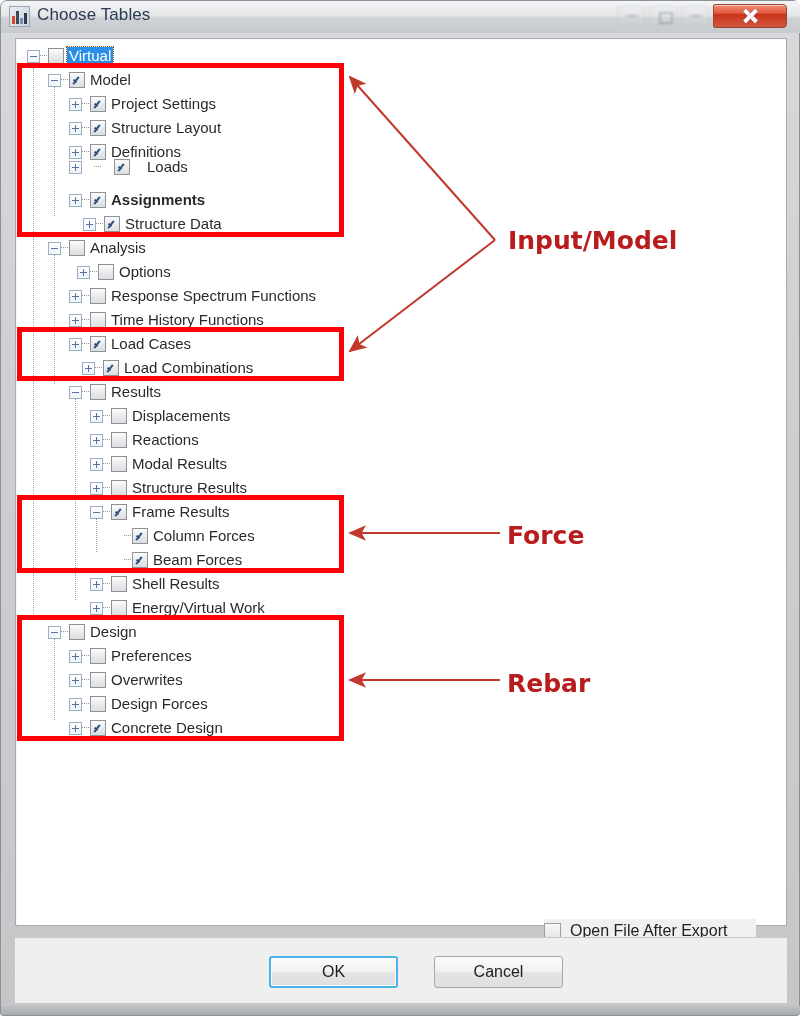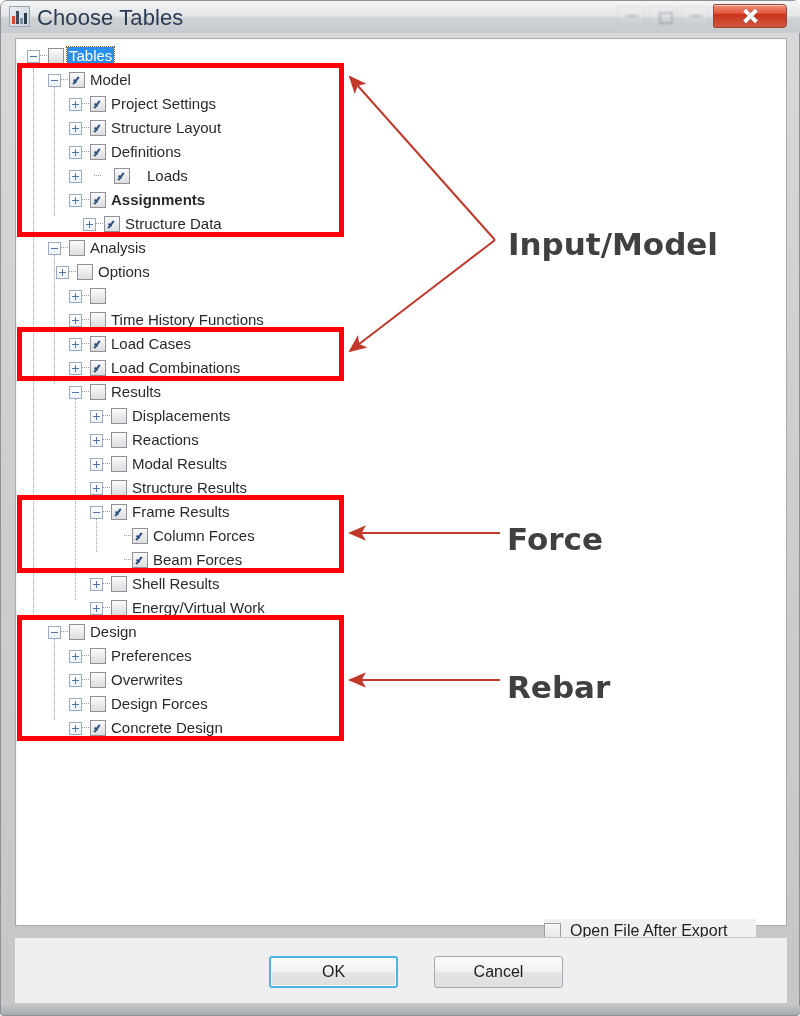--- a/index.html
+++ b/index.html
@@ -42,21 +42,21 @@
     overflow: hidden;
   }
   #title-icon .bar { position: absolute; bottom: 2px; }
   #title-icon .b1 { left: 2px;  width: 3px; height: 8px;  background: #d94a2a; }
   #title-icon .b2 { left: 6px;  width: 3px; height: 13px; background: #3c4a5a; }
   #title-icon .b3 { left: 10px; width: 3px; height: 6px;  background: #7b8fa6; }
   #title-icon .b4 { left: 14px; width: 3px; height: 11px; background: #2b3a4c; }
 
   #title-text {
     position: absolute; left: 36px; top: 4px;
-    font-size: 22px; color: #2b3a54;
+    font-size: 17px; color: #2b3a54;
     letter-spacing: 0.1px;
     white-space: nowrap;
     text-align: right;
   }
 
   
   .ghost-btn {
     position: absolute; top: 5px;
     width: 28px; height: 19px;
     opacity: 0.30;
@@ -209,22 +209,22 @@
     box-sizing: border-box;
     background: transparent;
     pointer-events: none;
   }
 
   
   .anno-label {
     position: absolute;
     font-family: "DejaVu Sans", sans-serif;
     font-weight: bold;
-    font-size: 31px;
-    color: #404040;
+    font-size: 25px;
+    color: #b91c1c;
     white-space: nowrap;
   }
 
   #anno-svg {
     position: absolute;
     left: 0; top: 0;
     width: 800px; height: 1016px;
     pointer-events: none;
   }
 
@@ -314,21 +314,21 @@
   </div>
 
   <div id="client">
 
     <div id="tree-panel">
 
     <div class="tree-row" style="left: 11px; top: 5px;">
           <span class="tw"></span>
           <span class="dash"></span>
           <span class="cb"></span>
-          <span class="tlabel sel">Tables</span>
+          <span class="tlabel sel">Virtual</span>
         </div>
         <div class="tree-row" style="left: 32px; top: 29px;">
           <span class="tw"></span>
           <span class="dash"></span>
           <span class="cb checked"></span>
           <span class="tlabel">Model</span>
         </div>
         <div class="tree-row" style="left: 53px; top: 53px;">
           <span class="tw plus"></span>
           <span class="dash"></span>
@@ -340,21 +340,21 @@
           <span class="dash"></span>
           <span class="cb checked"></span>
           <span class="tlabel">Structure Layout</span>
         </div>
         <div class="tree-row" style="left: 53px; top: 101px;">
           <span class="tw plus"></span>
           <span class="dash"></span>
           <span class="cb checked"></span>
           <span class="tlabel">Definitions</span>
         </div>
-        <div class="tree-row" style="left: 53px; top: 125px; gap: 12px;">
+        <div class="tree-row" style="left: 53px; top: 116px; gap: 12px;">
           <span class="tw plus"></span>
           <span class="dash"></span>
           <span class="cb checked"></span>
           <span class="tlabel">Loads</span>
         </div>
         <div class="tree-row" style="left: 53px; top: 149px; font-weight: bold;">
           <span class="tw plus"></span>
           <span class="dash"></span>
           <span class="cb checked"></span>
           <span class="tlabel">Assignments</span>
@@ -364,44 +364,45 @@
           <span class="dash"></span>
           <span class="cb checked"></span>
           <span class="tlabel">Structure Data</span>
         </div>
         <div class="tree-row" style="left: 32px; top: 197px;">
           <span class="tw"></span>
           <span class="dash"></span>
           <span class="cb"></span>
           <span class="tlabel">Analysis</span>
         </div>
-        <div class="tree-row" style="left: 40px; top: 221px;">
+        <div class="tree-row" style="left: 61px; top: 221px;">
           <span class="tw plus"></span>
           <span class="dash"></span>
           <span class="cb"></span>
           <span class="tlabel">Options</span>
         </div>
         <div class="tree-row" style="left: 53px; top: 245px;">
           <span class="tw plus"></span>
           <span class="dash"></span>
           <span class="cb"></span>
+          <span class="tlabel">Response Spectrum Functions</span>
         </div>
         <div class="tree-row" style="left: 53px; top: 269px;">
           <span class="tw plus"></span>
           <span class="dash"></span>
           <span class="cb"></span>
           <span class="tlabel">Time History Functions</span>
         </div>
         <div class="tree-row" style="left: 53px; top: 293px;">
           <span class="tw plus"></span>
           <span class="dash"></span>
           <span class="cb checked"></span>
           <span class="tlabel">Load Cases</span>
         </div>
-        <div class="tree-row" style="left: 53px; top: 317px;">
+        <div class="tree-row" style="left: 66px; top: 317px;">
           <span class="tw plus"></span>
           <span class="dash"></span>
           <span class="cb checked"></span>
           <span class="tlabel">Load Combinations</span>
         </div>
         <div class="tree-row" style="left: 53px; top: 341px;">
           <span class="tw"></span>
           <span class="dash"></span>
           <span class="cb"></span>
           <span class="tlabel">Results</span>

